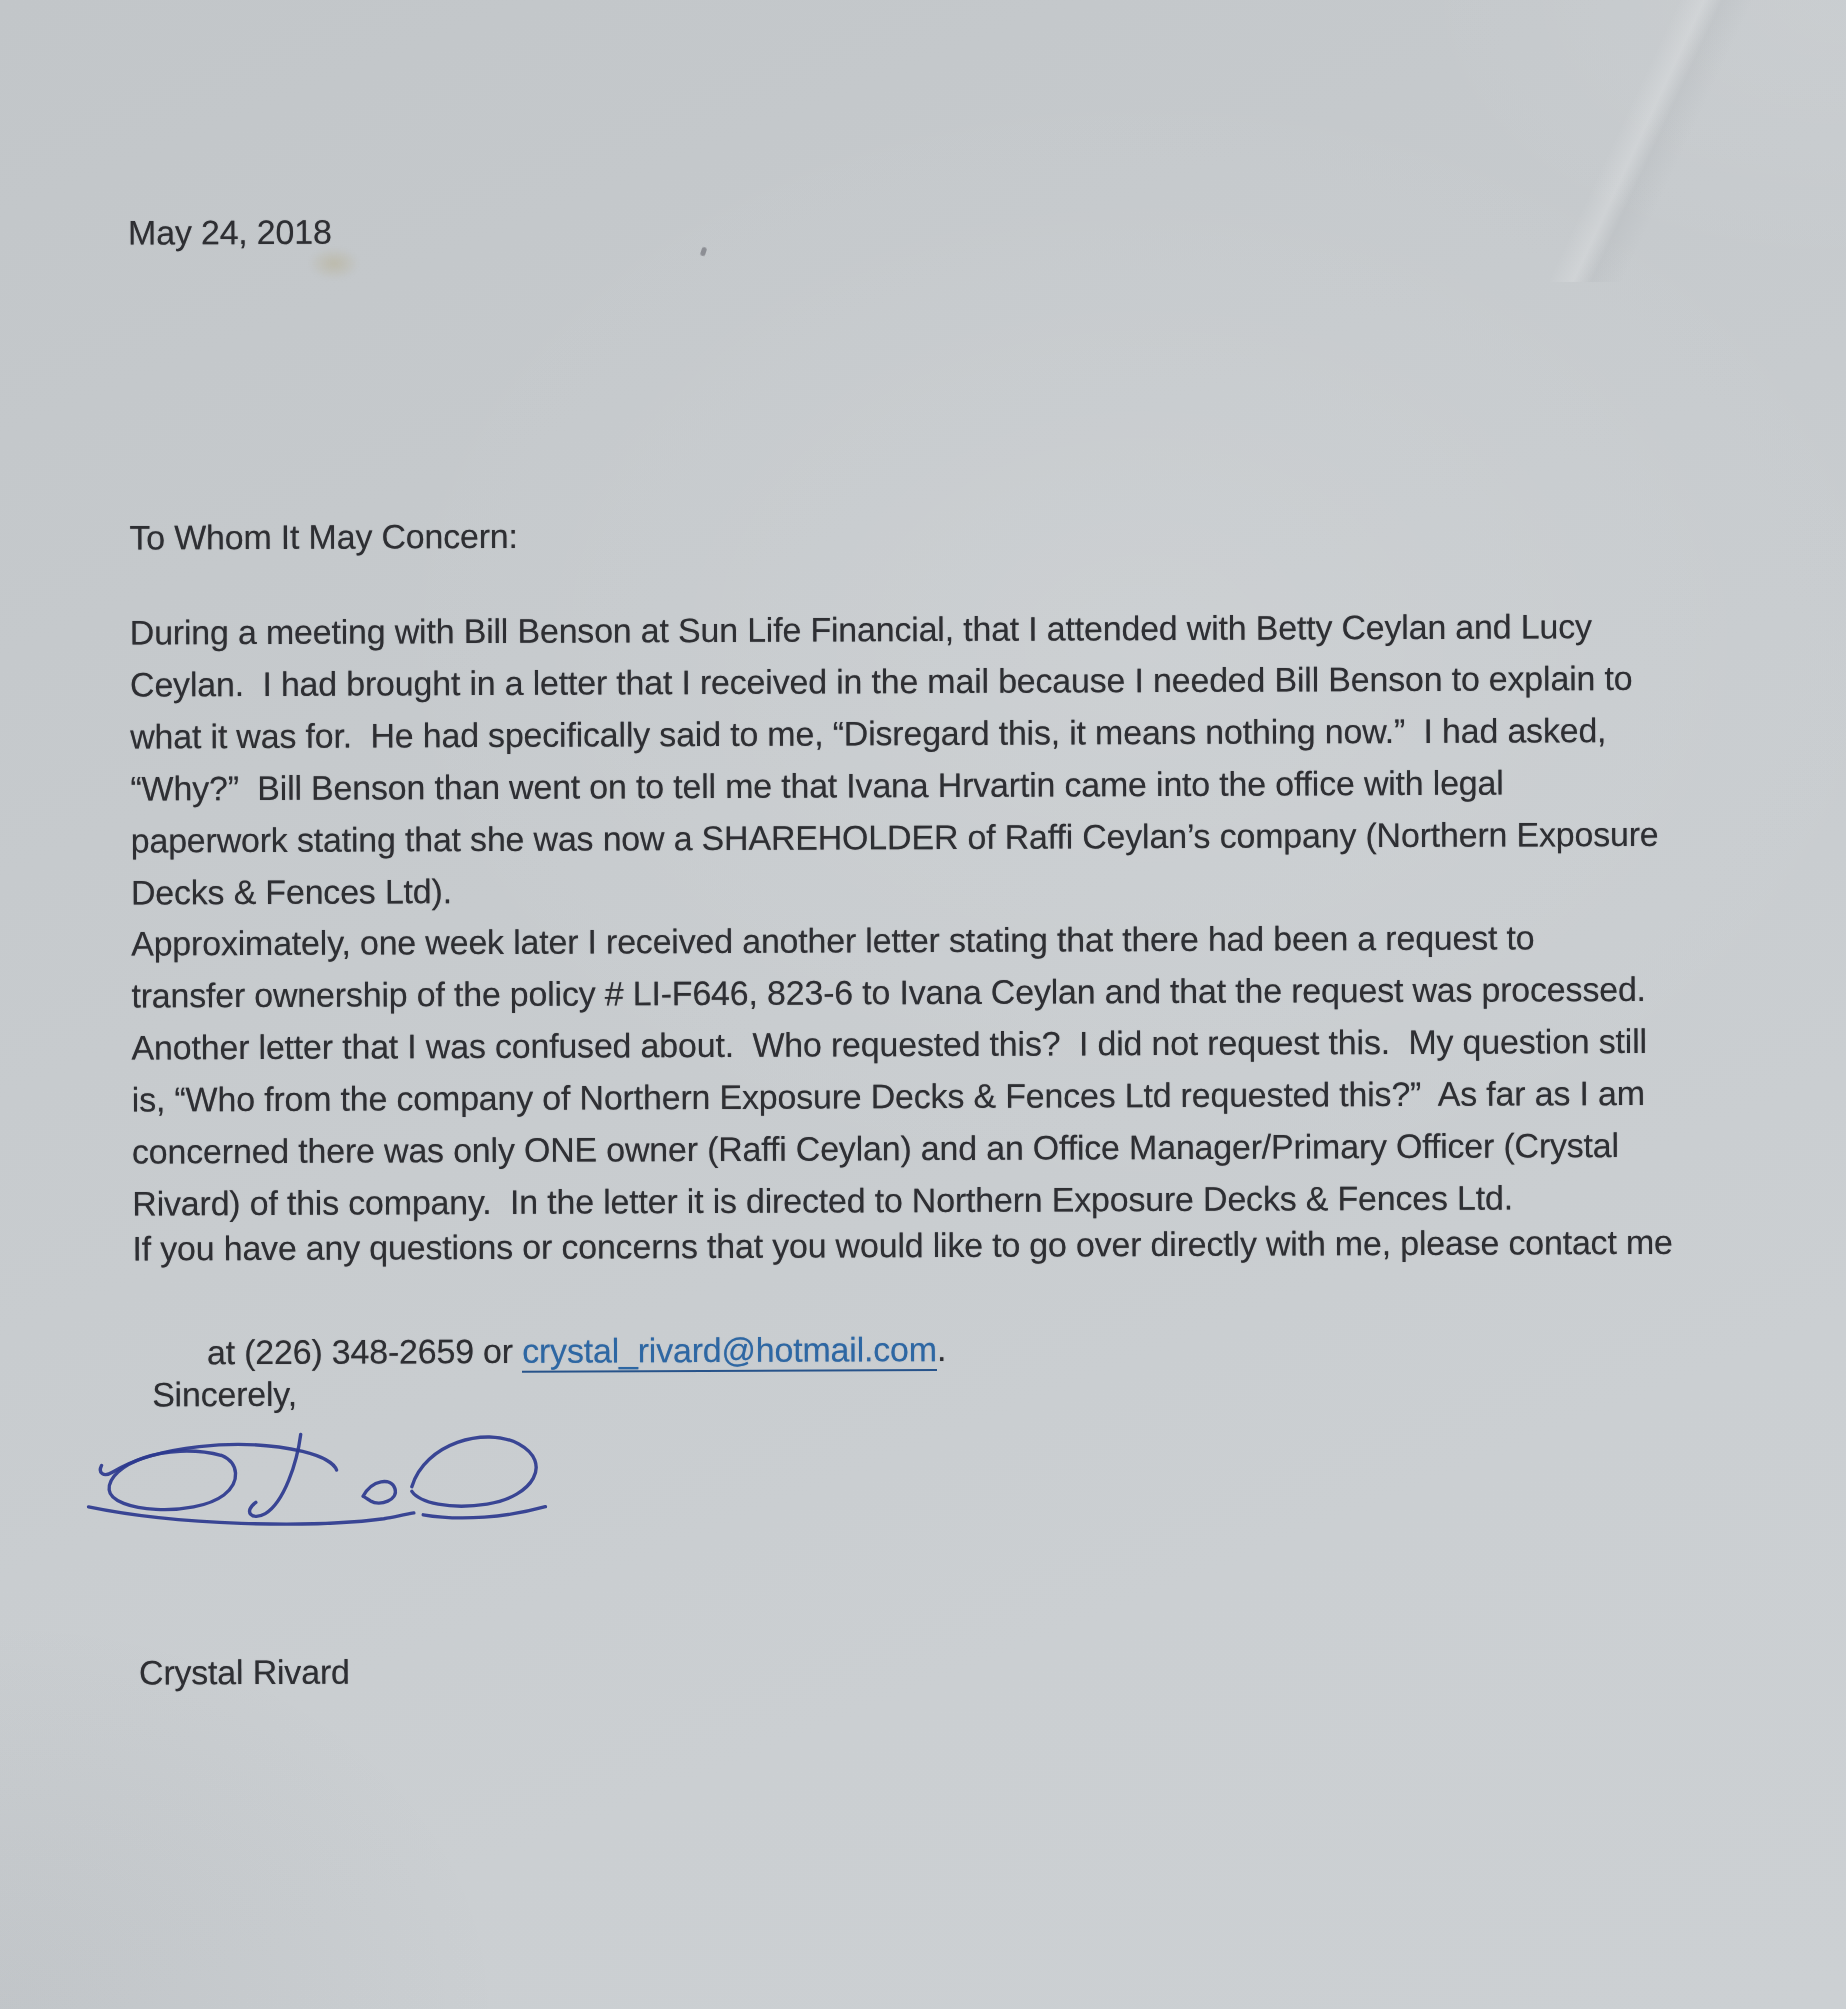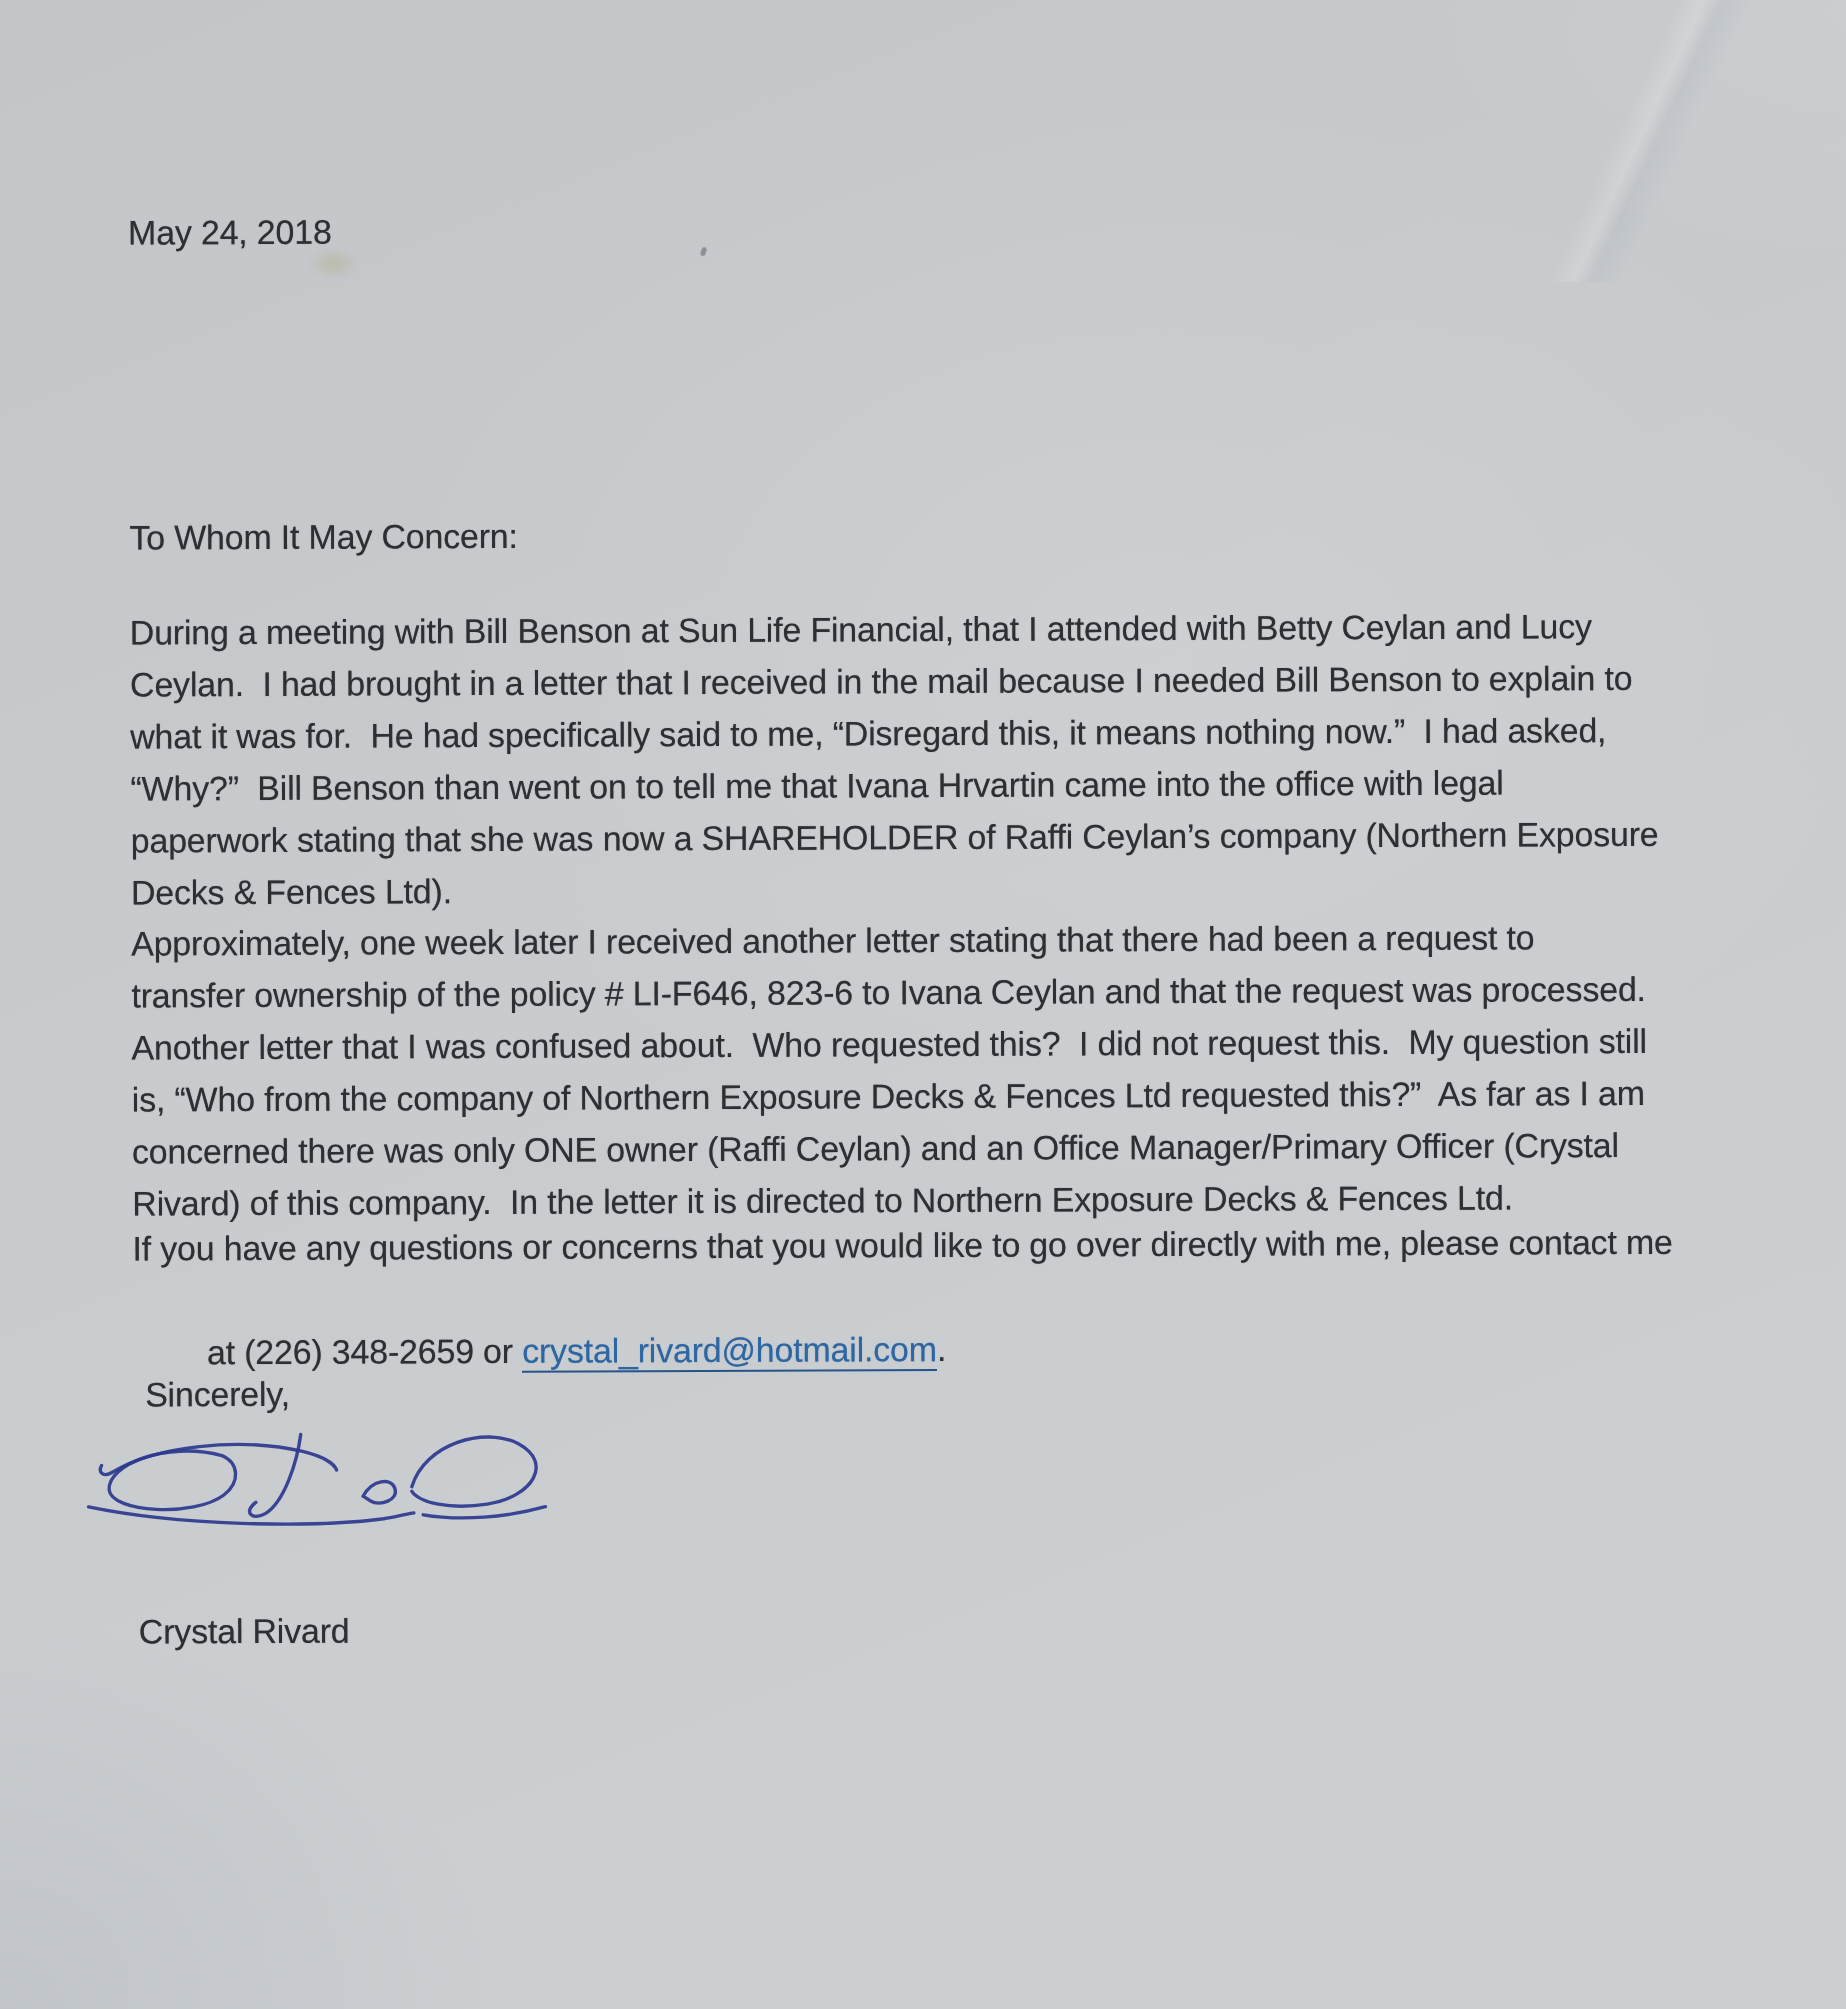--- a/index.html
+++ b/index.html
@@ -40,22 +40,22 @@
     font-size:34px;line-height:52px;
     letter-spacing:-0.2px;
     text-shadow:0 0 0.9px rgba(42,42,48,0.55);
   }
   .line{white-space:pre;}
   .date{position:absolute;top:203px;left:0;}
   .salutation{position:absolute;top:508px;left:0;}
   .para1{position:absolute;top:603px;left:0;}
   .para2{position:absolute;top:914px;left:0;}
   .para3{position:absolute;top:1219px;left:0;}
-  .closing{position:absolute;top:1365px;left:12px;}
-  .name{position:absolute;top:1602px;left:4.7px;}
+  .closing{position:absolute;top:1365px;left:19px;}
+  .name{position:absolute;top:1643px;left:4.7px;}
   .email-link{
     color:#2d67a3;
     border-bottom:2.8px solid #27538a;
     padding-bottom:0.9px;
     text-shadow:0 0 0.9px rgba(45,90,150,0.5);
   }
   .signature{
     position:absolute;top:1411px;left:-55px;width:490px;height:141px;
   }
   .signature path{

